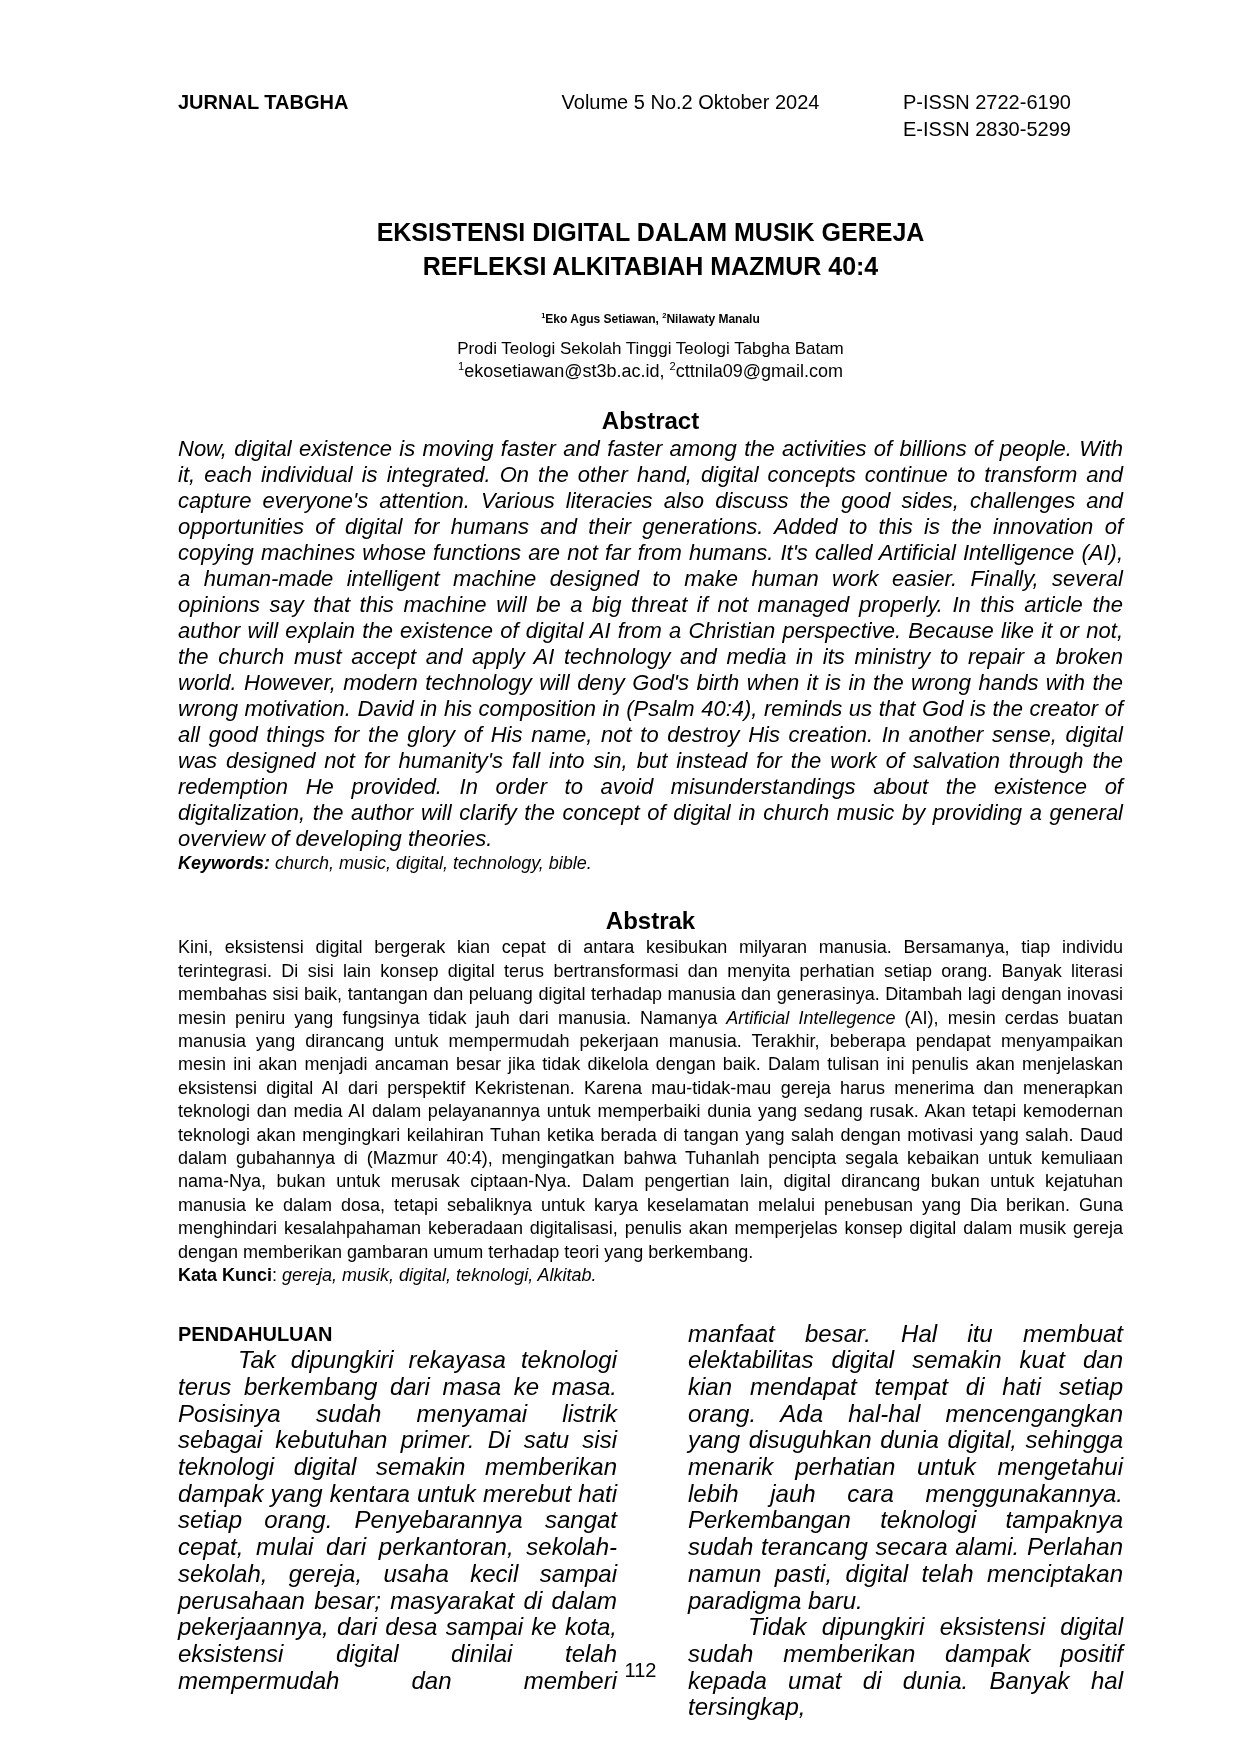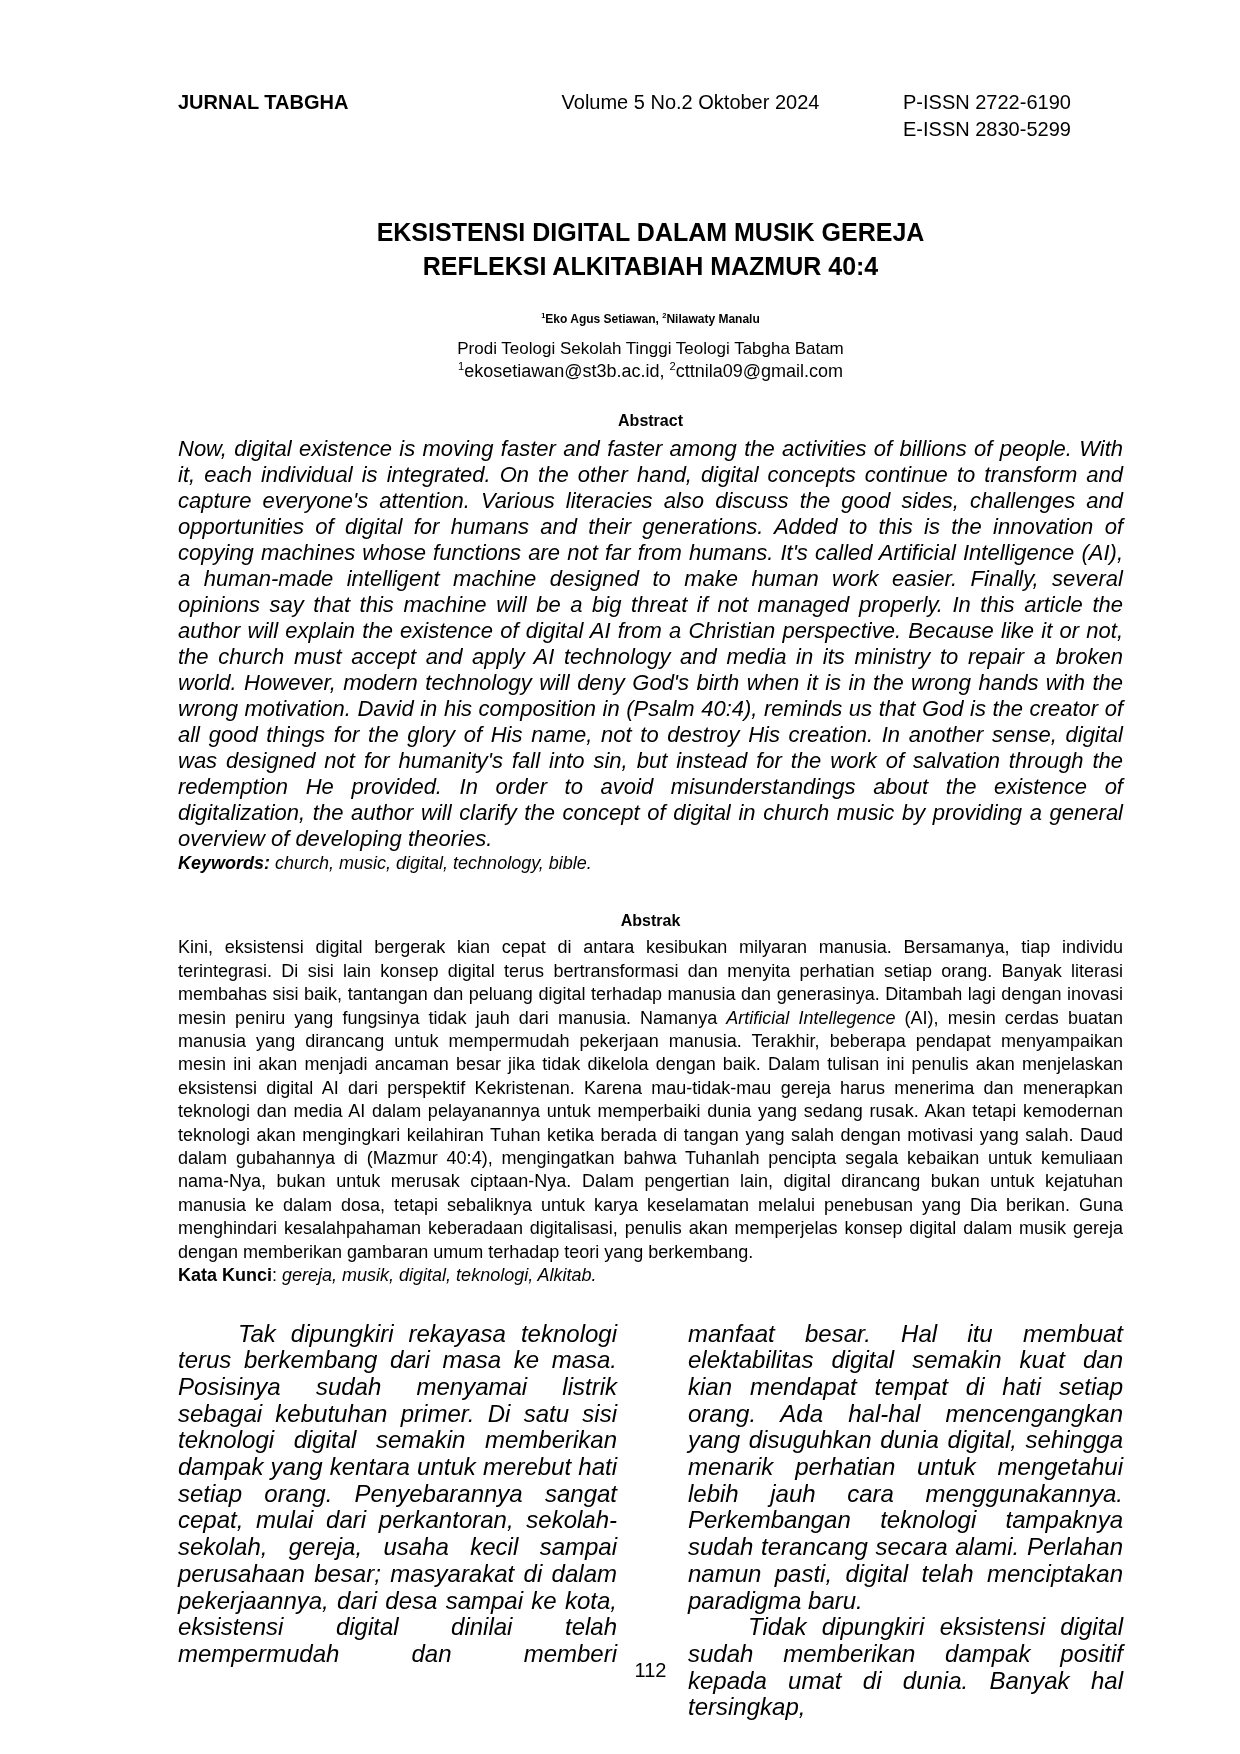--- a/index.html
+++ b/index.html
@@ -56,21 +56,21 @@
     text-align: center;
     font-size: 18px;
     line-height: 23px;
   }
   sup { font-size: 0.62em; line-height: 0; }
   
   .section-heading {
     margin-top: 25px;
     text-align: center;
     font-weight: bold;
-    font-size: 16px;
+    font-size: 24px;
     line-height: 26px;
     margin-bottom: 2px;
   }
   .abstract-en {
     font-size: 22px;
     line-height: 26px;
     text-align: justify;
     font-style: italic;
   }
   .keywords-line-en {
@@ -110,21 +110,21 @@
     text-align: justify;
     margin: 0;
     font-style: italic;
   }
   .indent { text-indent: 60px; }
   .fill-last { text-align-last: justify; }
   
   .page-number {
     position: absolute;
     top: 1624px;
-    left: 178px;
+    left: 168px;
     width: 945px;
     text-align: center;
     font-size: 20px;
     line-height: 24px;
   }
 </style>
 </head>
 <body>
 
 <div class="page">
@@ -150,20 +150,21 @@
   <div class="section-heading">Abstract</div>
   <div class="abstract-en">Now, digital existence is moving faster and faster among the activities of billions of people. With it, each individual is integrated. On the other hand, digital concepts continue to transform and capture everyone's attention. Various literacies also discuss the good sides, challenges and opportunities of digital for humans and their generations. Added to this is the innovation of copying machines whose functions are not far from humans. It's called Artificial Intelligence (AI), a human-made intelligent machine designed to make human work easier. Finally, several opinions say that this machine will be a big threat if not managed properly. In this article the author will explain the existence of digital AI from a Christian perspective. Because like it or not, the church must accept and apply AI technology and media in its ministry to repair a broken world. However, modern technology will deny God's birth when it is in the wrong hands with the wrong motivation. David in his composition in (Psalm 40:4), reminds us that God is the creator of all good things for the glory of His name, not to destroy His creation. In another sense, digital was designed not for humanity's fall into sin, but instead for the work of salvation through the redemption He provided. In order to avoid misunderstandings about the existence of digitalization, the author will clarify the concept of digital in church music by providing a general overview of developing theories.</div>
   <div class="keywords-line-en"><span class="kw-label">Keywords:</span><span> church, music, digital, technology, bible.</span></div>
 
   <div class="section-heading heading-abstrak">Abstrak</div>
   <div class="abstract-id"><span>Kini, eksistensi digital bergerak kian cepat di antara kesibukan milyaran manusia. Bersamanya, tiap individu terintegrasi. Di sisi lain konsep digital terus bertransformasi dan menyita perhatian setiap orang. Banyak literasi membahas sisi baik, tantangan dan peluang digital terhadap manusia dan generasinya. Ditambah lagi dengan inovasi mesin peniru yang fungsinya tidak jauh dari manusia. Namanya </span><span class="term-italic">Artificial Intellegence</span><span> (AI), mesin cerdas buatan manusia yang dirancang untuk mempermudah pekerjaan manusia. Terakhir, beberapa pendapat menyampaikan mesin ini akan menjadi ancaman besar jika tidak dikelola dengan baik. Dalam tulisan ini penulis akan menjelaskan eksistensi digital AI dari perspektif Kekristenan. Karena mau-tidak-mau gereja harus menerima dan menerapkan teknologi dan media AI dalam pelayanannya untuk memperbaiki dunia yang sedang rusak. Akan tetapi kemodernan teknologi akan mengingkari keilahiran Tuhan ketika berada di tangan yang salah dengan motivasi yang salah. Daud dalam gubahannya di (Mazmur 40:4), mengingatkan bahwa Tuhanlah pencipta segala kebaikan untuk kemuliaan nama-Nya, bukan untuk merusak ciptaan-Nya. Dalam pengertian lain, digital dirancang bukan untuk kejatuhan manusia ke dalam dosa, tetapi sebaliknya untuk karya keselamatan melalui penebusan yang Dia berikan. Guna menghindari kesalahpahaman keberadaan digitalisasi, penulis akan memperjelas konsep digital dalam musik gereja dengan memberikan gambaran umum terhadap teori yang berkembang.</span></div>
   <div class="keywords-line-id"><span class="kw-label">Kata Kunci</span><span>: </span><span class="kw-text">gereja, musik, digital, teknologi, Alkitab.</span></div>
 
   <div class="columns">
     <div class="col-left">
+      <div class="body-heading">PENDAHULUAN</div>
       <p class="body-par indent fill-last">Tak dipungkiri rekayasa teknologi terus berkembang dari masa ke masa. Posisinya sudah menyamai listrik sebagai kebutuhan primer. Di satu sisi teknologi digital semakin memberikan dampak yang kentara untuk merebut hati setiap orang. Penyebarannya sangat cepat, mulai dari perkantoran, sekolah-sekolah, gereja, usaha kecil sampai perusahaan besar; masyarakat di dalam pekerjaannya, dari desa sampai ke kota, eksistensi digital dinilai telah mempermudah dan memberi</p>
     </div>
     <div class="col-right">
       <p class="body-par">manfaat besar. Hal itu membuat elektabilitas digital semakin kuat dan kian mendapat tempat di hati setiap orang. Ada hal-hal mencengangkan yang disuguhkan dunia digital, sehingga menarik perhatian untuk mengetahui lebih jauh cara menggunakannya. Perkembangan teknologi tampaknya sudah terancang secara alami. Perlahan namun pasti, digital telah menciptakan paradigma baru.</p>
       <p class="body-par indent fill-last">Tidak dipungkiri eksistensi digital sudah memberikan dampak positif kepada umat di dunia. Banyak hal tersingkap,</p>
     </div>
   </div>
 
   <div class="page-number">112</div>
 

